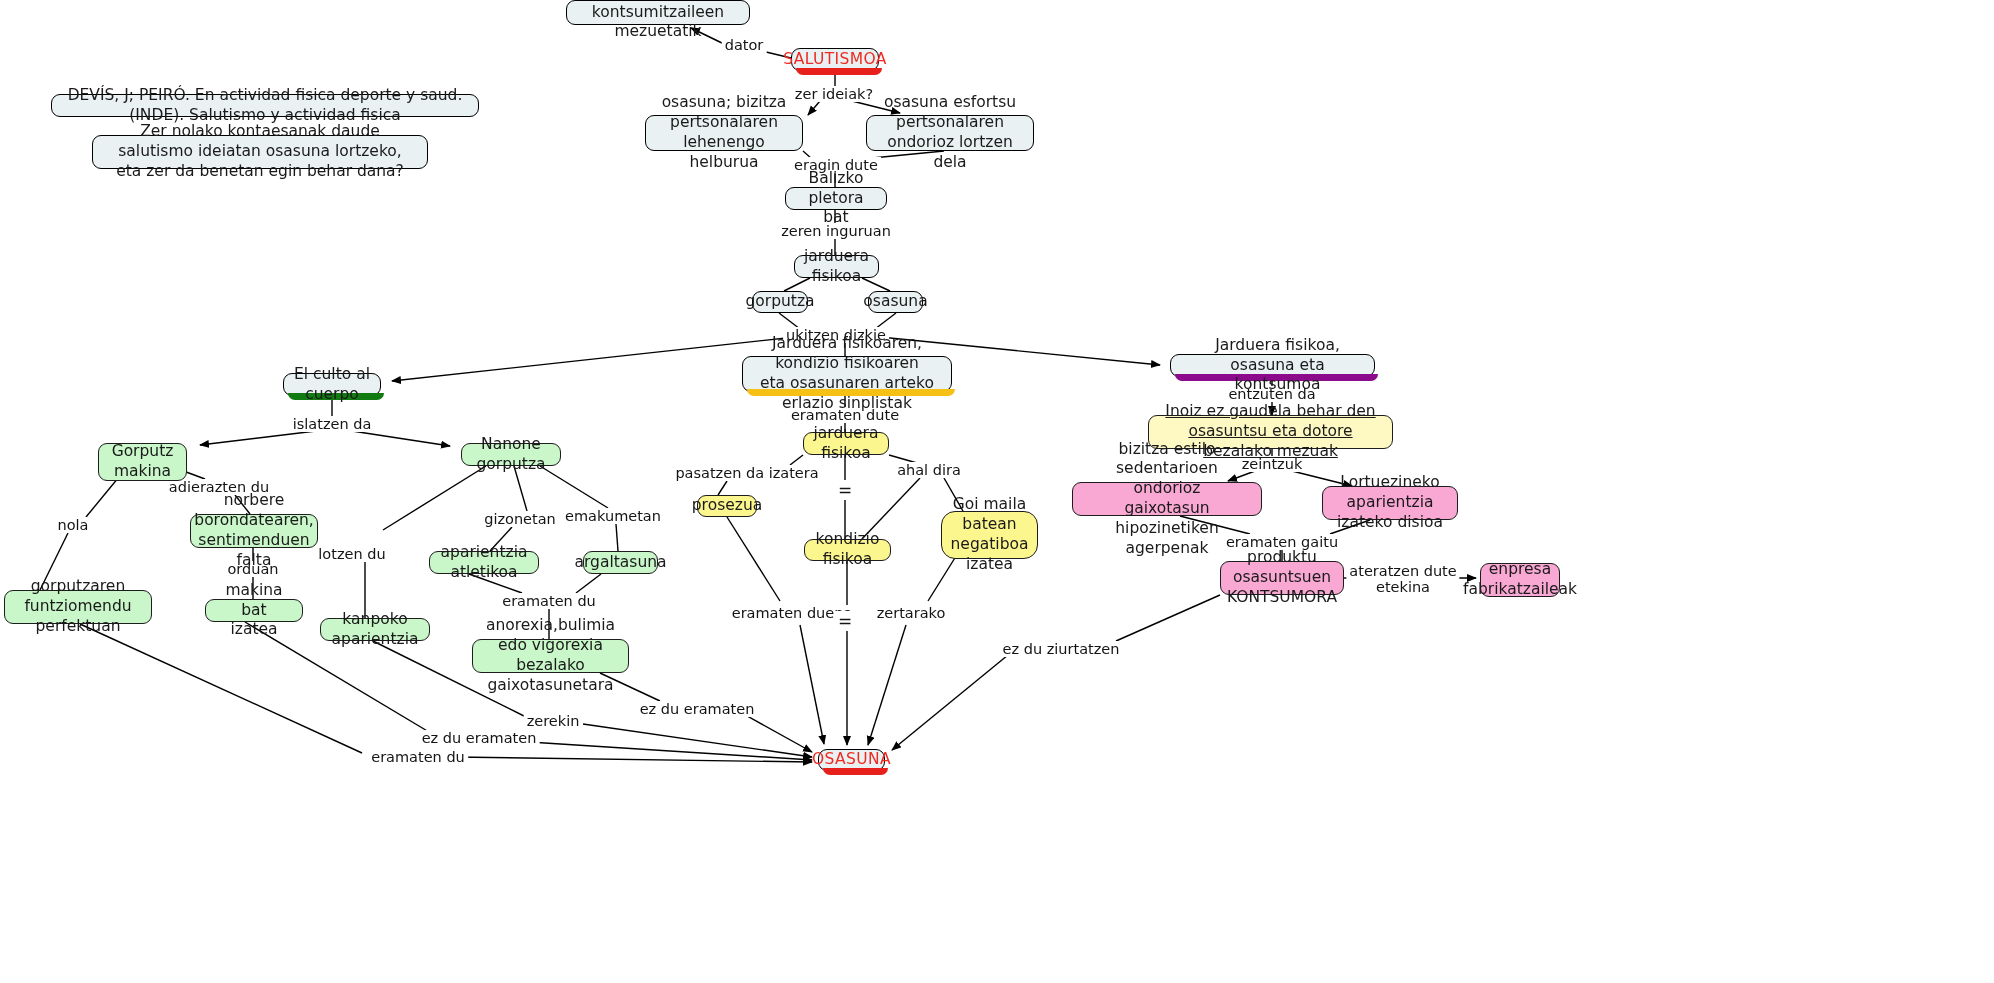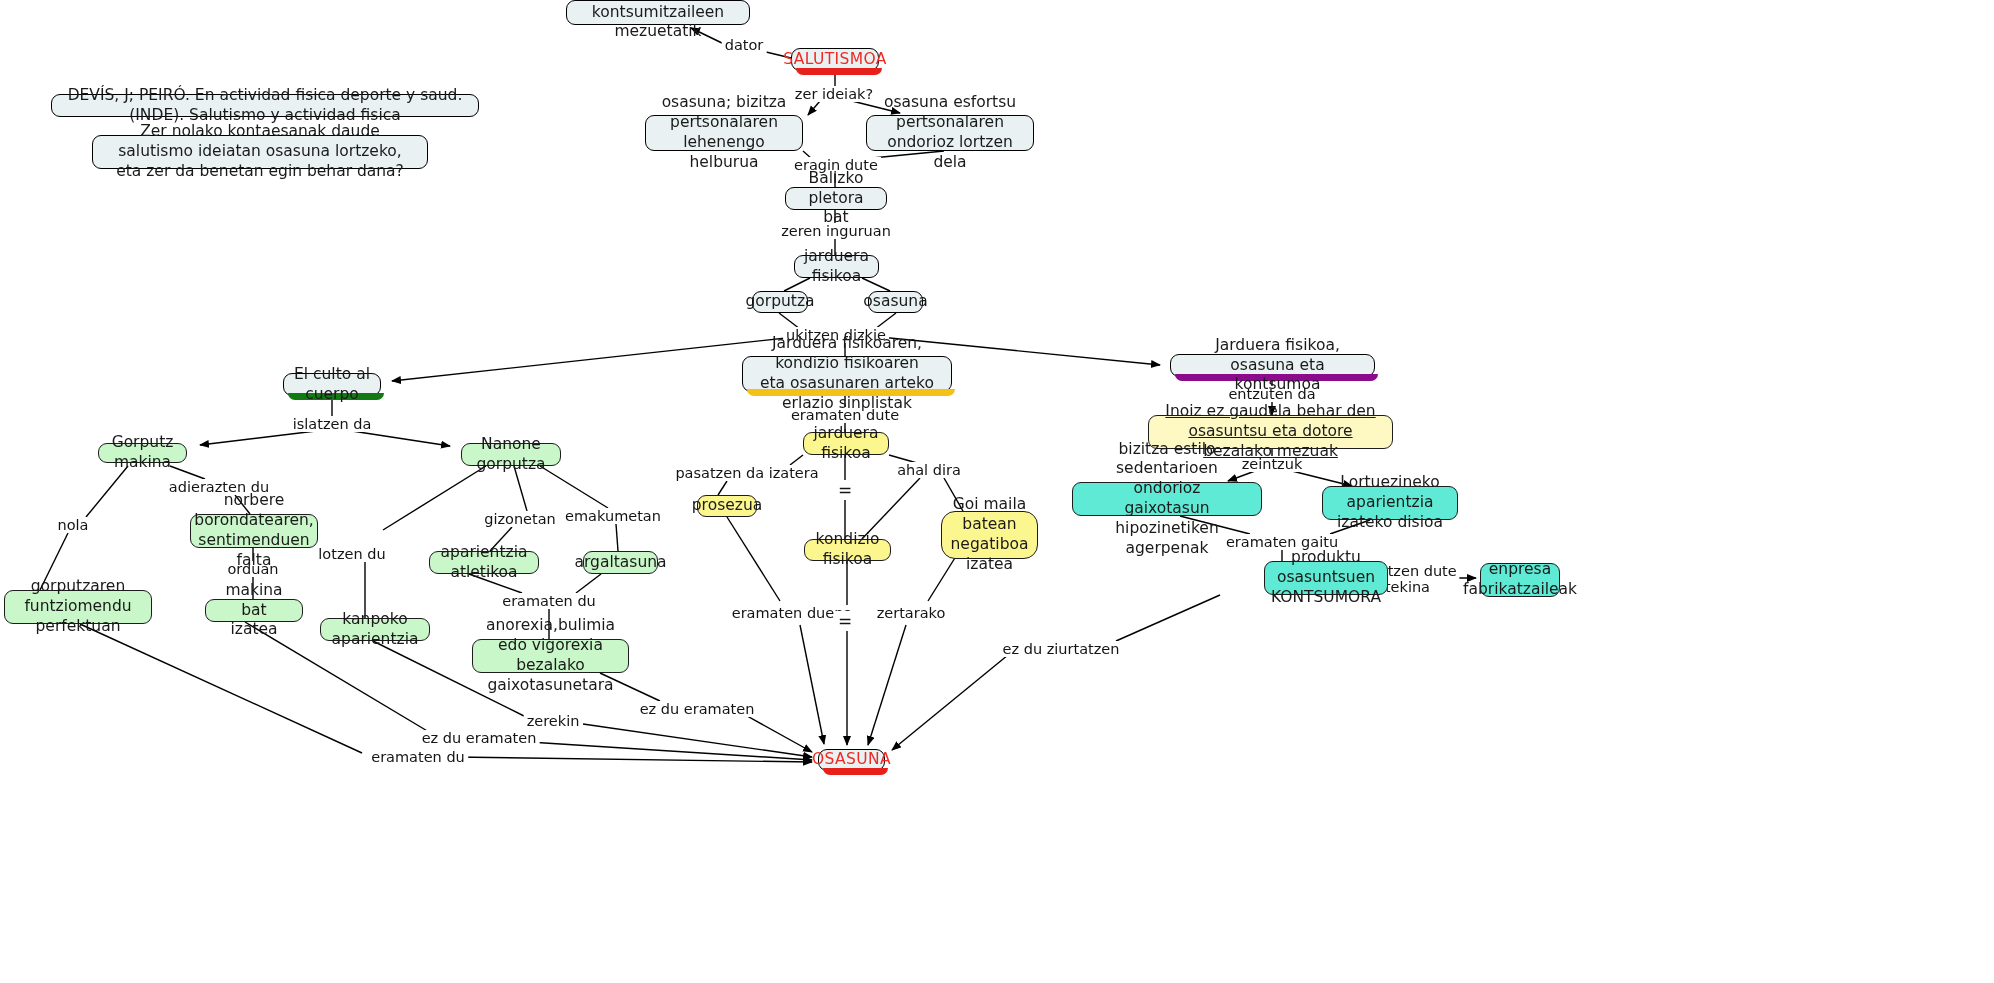--- a/index.html
+++ b/index.html
@@ -16,21 +16,21 @@
     background:#eaf1f2;
     color:#1a1a1a;
     font-size:15.5px;
     line-height:1.28;
     padding:5px 10px;
     white-space:pre-line;
     z-index:5;
   }
   .node.green{background:#c9f7c9;border-color:#1d1d1d;}
   .node.yellow{background:#fcf68f;border-color:#1d1d1d;}
-  .node.pink{background:#5eead4;border-color:#1d1d1d;}
+  .node.pink{background:#f9a8d4;border-color:#1d1d1d;}
   .node.pinklight{background:#fef9c3;border-color:#1d1d1d;text-decoration:underline;}
   .sh-red::after,.sh-green::after,.sh-yellow::after,.sh-purple::after{
     content:"";position:absolute;left:4px;right:-4px;bottom:-5px;height:7px;
     border-radius:0 0 8px 8px;z-index:-1;
   }
   .sh-red::after{background:#e8201c;}
   .sh-green::after{background:#117a11;}
   .sh-yellow::after{background:#f5c116;}
   .sh-purple::after{background:#8c0b8c;}
   .sh-red,.sh-green,.sh-yellow,.sh-purple{z-index:6;}
@@ -177,36 +177,36 @@
   <div class="node  " id="n-pletora" style="left: 785px; top: 187px; width: 102px; height: 23px;">Balizko pletora bat</div>
   <div class="node  " id="n-jarduera1" style="left: 794px; top: 255px; width: 85px; height: 23px;">jarduera fisikoa</div>
   <div class="node  " id="n-gorputza" style="left: 752px; top: 291px; width: 56px; height: 22px;">gorputza</div>
   <div class="node  " id="n-osasunaSmall" style="left: 868px; top: 291px; width: 55px; height: 22px;">osasuna</div>
   <div class="node  sh-green" id="n-culto" style="left: 283px; top: 373px; width: 98px; height: 23px;">El culto al cuerpo</div>
   <div class="node  sh-yellow" id="n-erlazio" style="left: 742px; top: 356px; width: 210px; height: 36px;">Jarduera fisikoaren, kondizio fisikoaren
 eta osasunaren arteko erlazio sinplistak</div>
   <div class="node  sh-purple" id="n-jfosasuna" style="left: 1170px; top: 354px; width: 205px; height: 23px; padding-left: 20px;">Jarduera fisikoa, osasuna eta kontsumoa</div>
   <div class="node pinklight " id="n-inoiz" style="left: 1148px; top: 415px; width: 245px; height: 34px;">Inoiz ez gaudela behar den osasuntsu eta dotore
 bezalako mezuak</div>
-  <div class="node green " id="n-gorputzmakina" style="left: 98px; top: 443px; width: 89px; height: 20px;">Gorputz makina</div>
+  <div class="node green " id="n-gorputzmakina" style="left: 98px; top: 443px; width: 89px; height: 38px;">Gorputz makina</div>
   <div class="node green " id="n-nanone" style="left: 461px; top: 443px; width: 100px; height: 23px;">Nanone gorputza</div>
   <div class="node yellow " id="n-jarduera2" style="left: 803px; top: 432px; width: 86px; height: 23px;">jarduera fisikoa</div>
   <div class="node pink " id="n-sedentario" style="left: 1072px; top: 482px; width: 190px; height: 34px;">bizitza estilo sedentarioen ondorioz
 gaixotasun hipozinetiken agerpenak</div>
   <div class="node pink " id="n-lortuezin" style="left: 1322px; top: 486px; width: 136px; height: 34px;">Lortuezineko aparientzia
 izateko disioa</div>
   <div class="node green " id="n-norbere" style="left: 190px; top: 514px; width: 128px; height: 34px;">norbere borondatearen,
 sentimenduen falta</div>
   <div class="node yellow " id="n-prosezua" style="left: 697px; top: 495px; width: 60px; height: 22px;">prosezua</div>
   <div class="node yellow " id="n-goimaila" style="left: 941px; top: 511px; width: 97px; height: 48px; border-radius: 14px;">Goi maila batean
 negatiboa izatea</div>
   <div class="node green " id="n-atletikoa" style="left: 421px; top: 551px; width: 110px; height: 23px; margin-left: 8px;">aparientzia atletikoa</div>
   <div class="node green " id="n-argaltasuna" style="left: 583px; top: 551px; width: 75px; height: 23px;">argaltasuna</div>
   <div class="node yellow " id="n-kondizio" style="left: 804px; top: 539px; width: 87px; height: 22px;">kondizio fisikoa</div>
-  <div class="node pink " id="n-kontsumora" style="left: 1220px; top: 561px; width: 124px; height: 34px; margin-left: 44px;">produktu osasuntsuen
+  <div class="node pink " id="n-kontsumora" style="left: 1220px; top: 561px; width: 124px; height: 34px;">produktu osasuntsuen
 KONTSUMORA</div>
   <div class="node pink " id="n-enpresa" style="left: 1480px; top: 563px; width: 80px; height: 34px;">enpresa
 fabrikatzaileak</div>
   <div class="node green " id="n-funtzionamendu" style="left: 4px; top: 590px; width: 148px; height: 34px;">gorputzaren funtziomendu
 perfektuan</div>
   <div class="node green " id="n-makinabat" style="left: 205px; top: 599px; width: 98px; height: 23px;">makina bat izatea</div>
   <div class="node green " id="n-kanpoko" style="left: 320px; top: 618px; width: 110px; height: 23px;">kanpoko aparientzia</div>
   <div class="node green " id="n-anorexia" style="left: 472px; top: 639px; width: 157px; height: 34px;">anorexia,bulimia edo vigorexia
 bezalako gaixotasunetara</div>
   <div class="node redtext sh-red" id="n-osasunaFinal" style="left: 818px; top: 749px; width: 67px; height: 22px;">OSASUNA</div>

